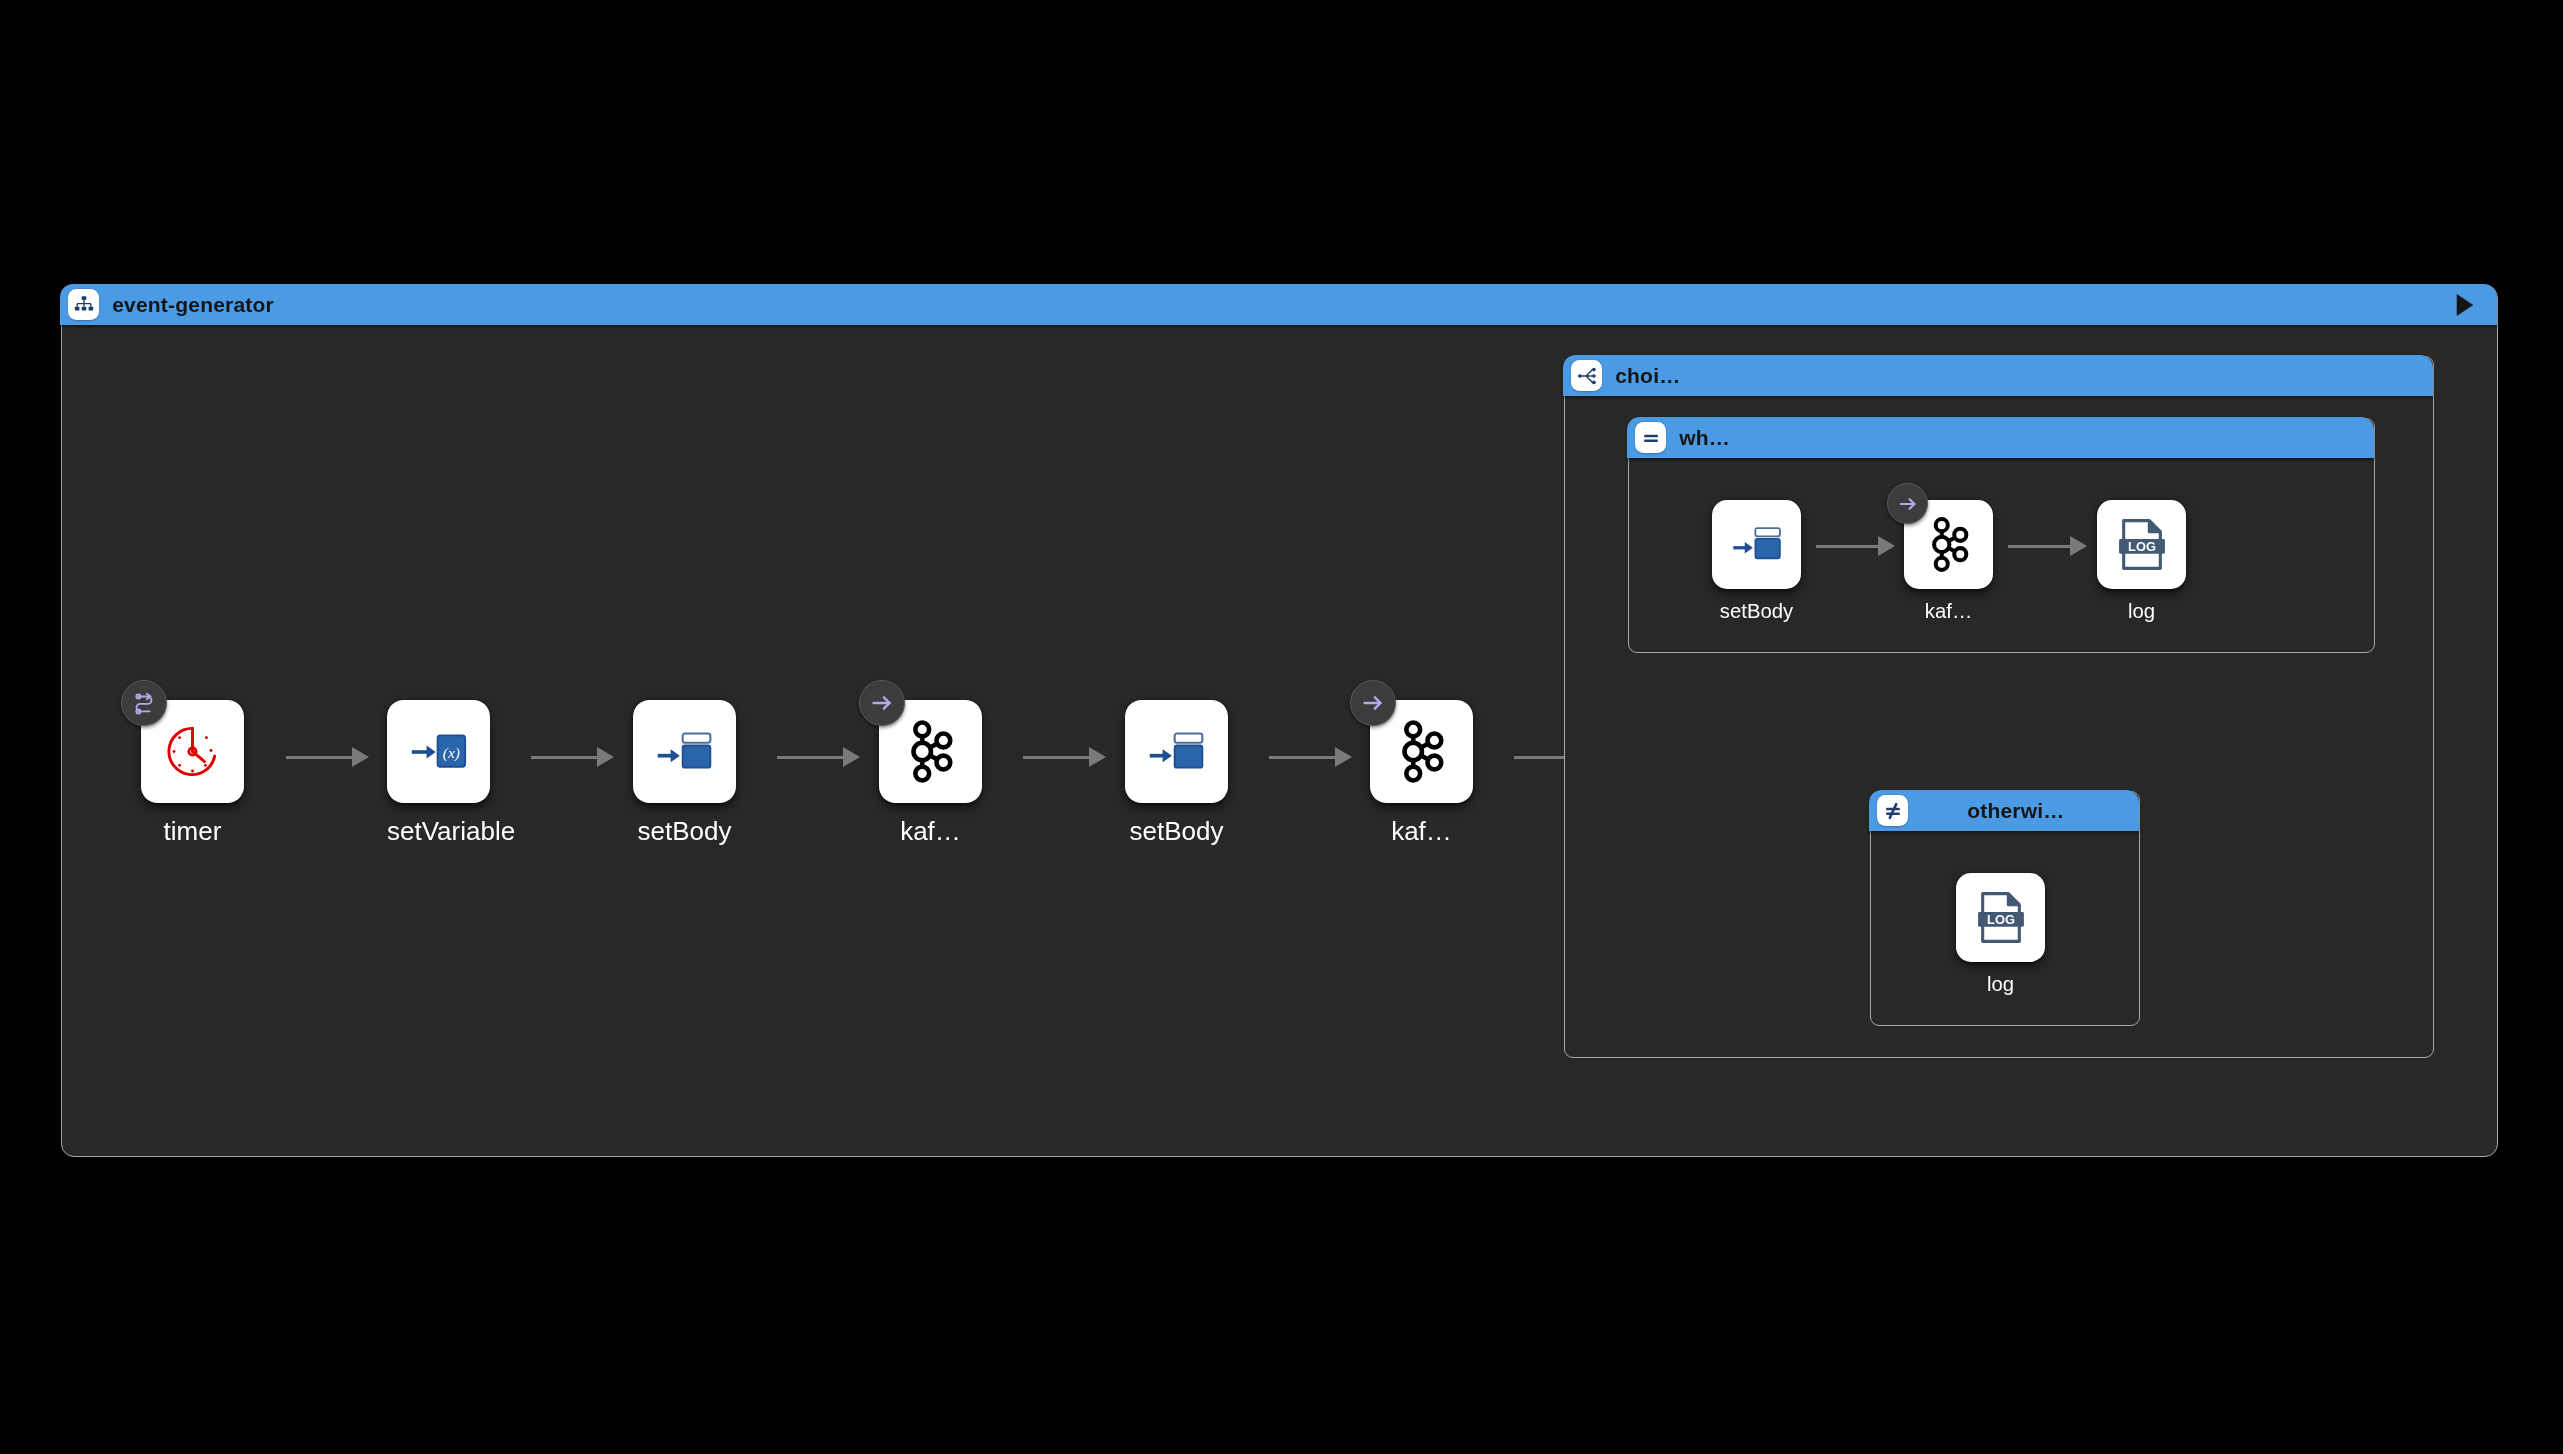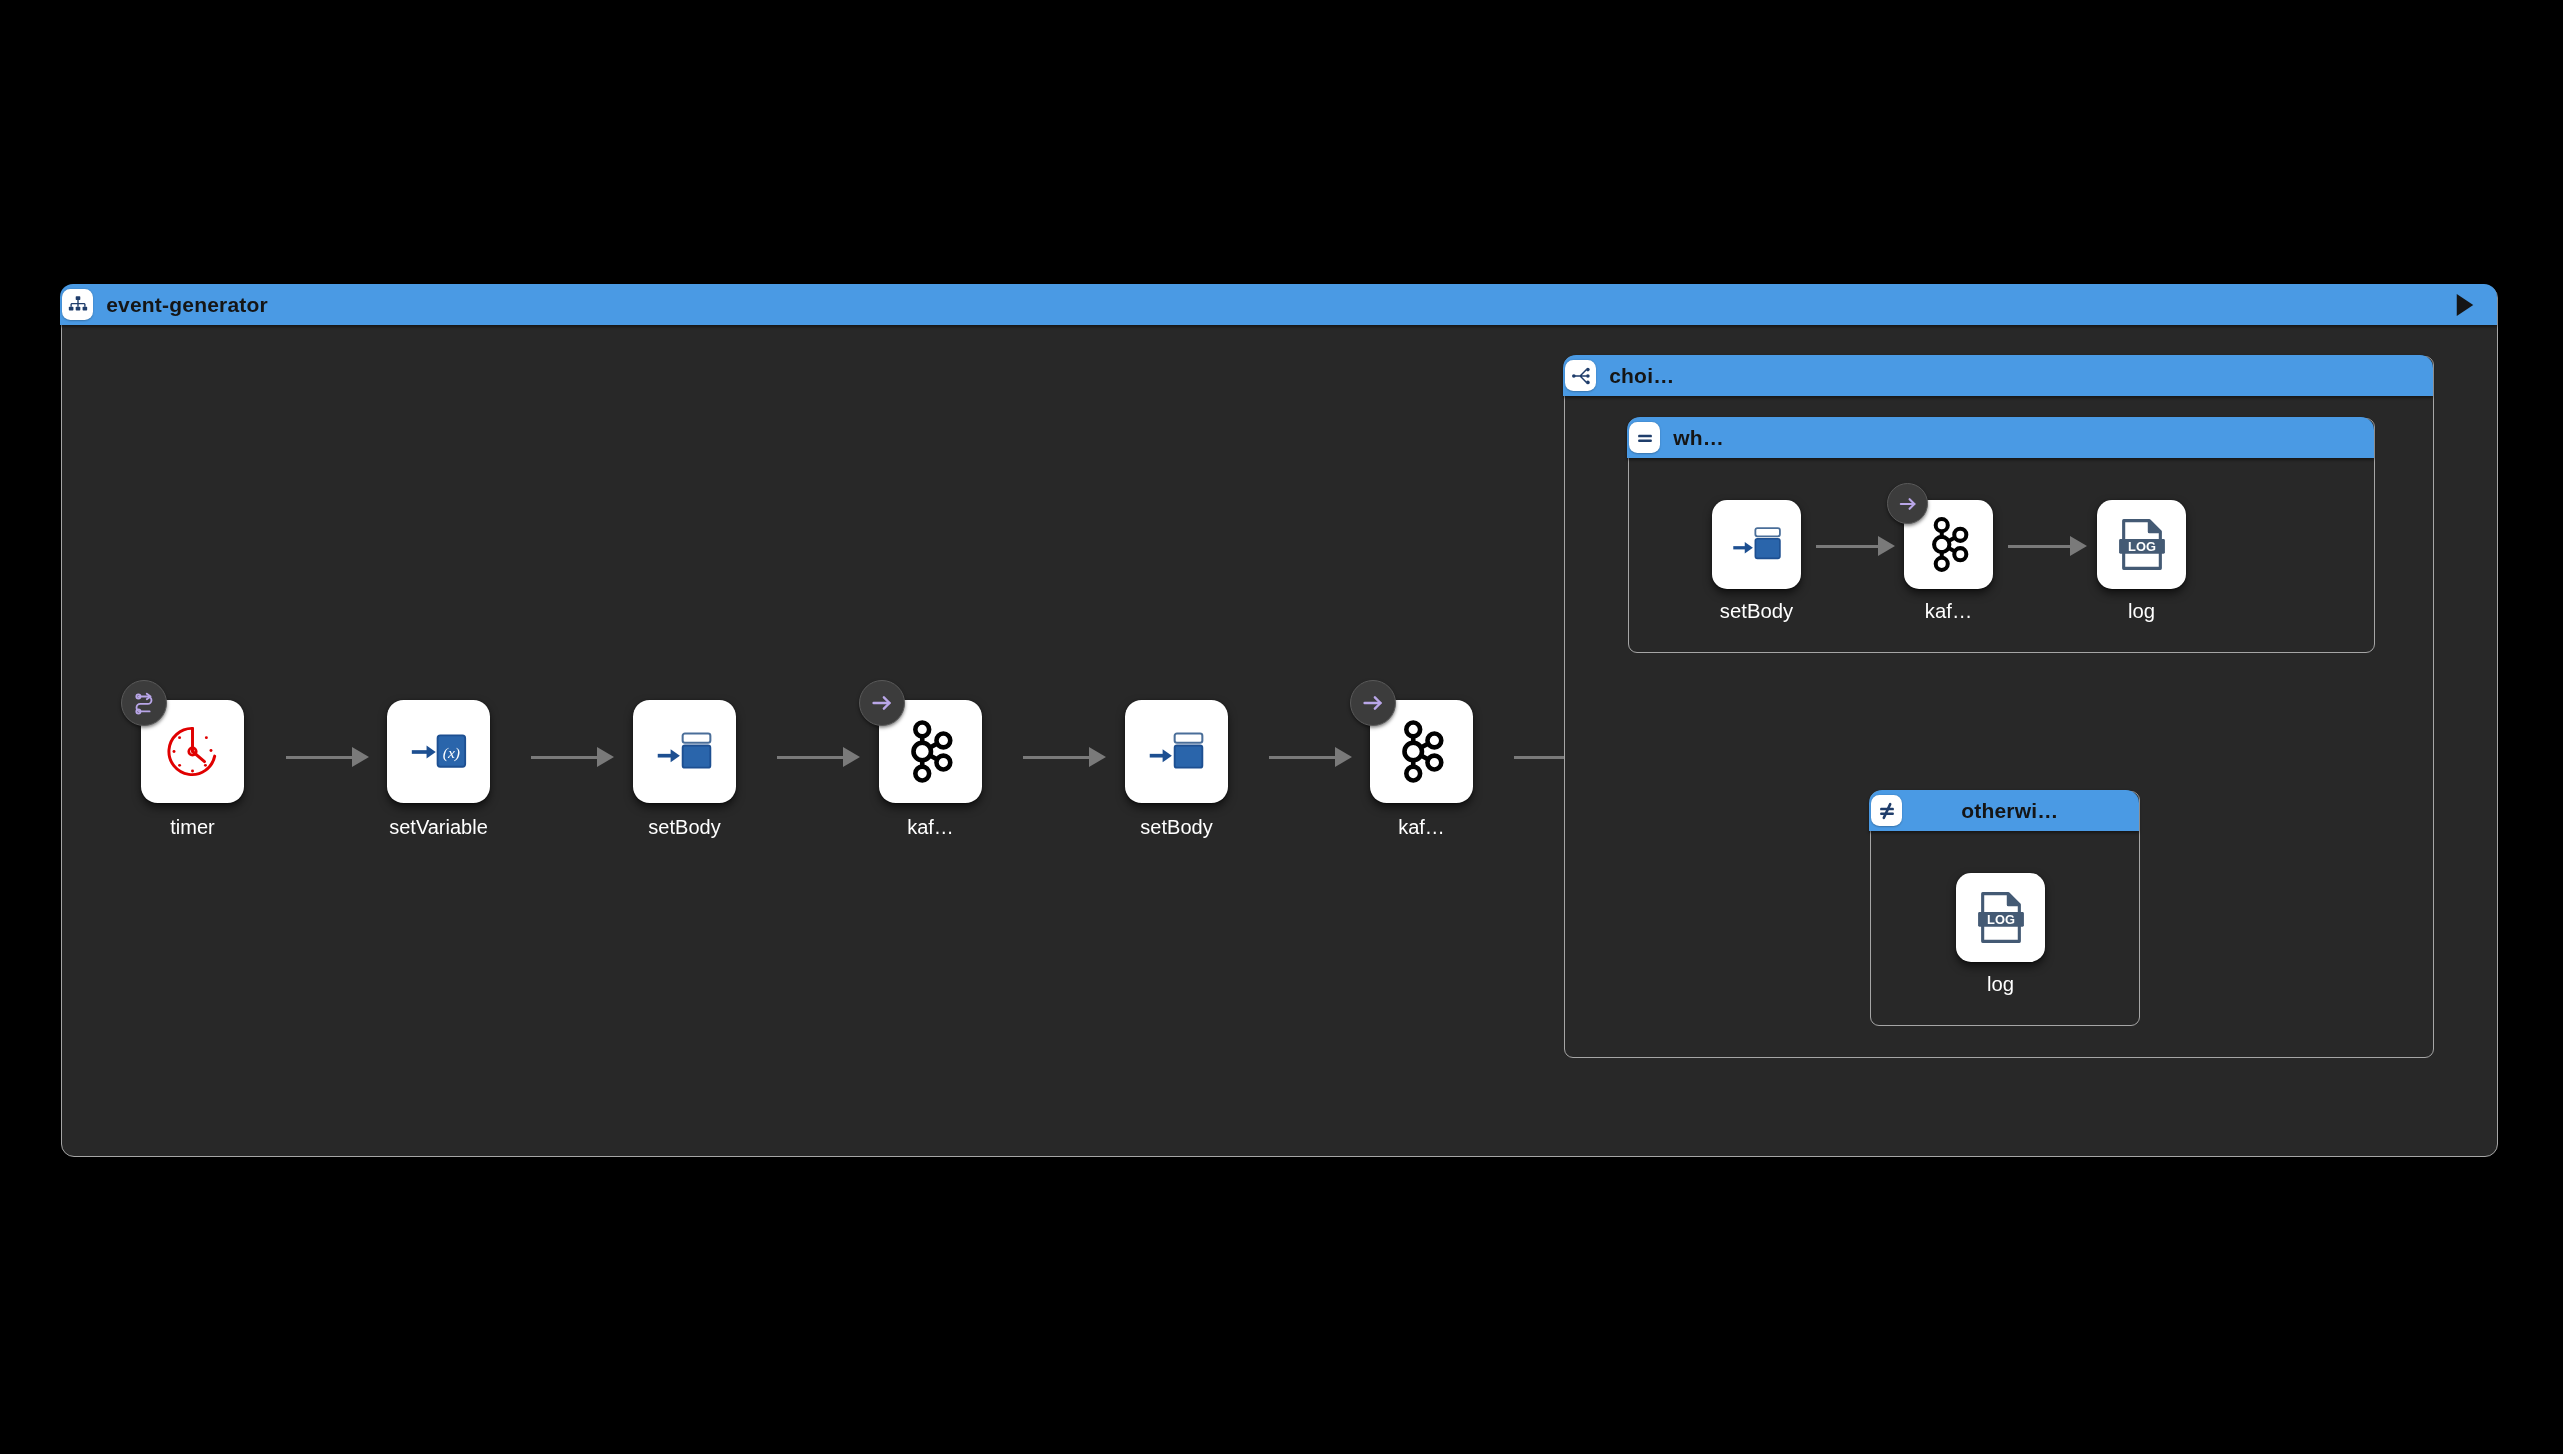--- a/index.html
+++ b/index.html
@@ -32,21 +32,21 @@
   .group-header {
     position: absolute;
     left: -1.8px;
     top: -1.8px;
     height: 41px;
     background: #4a9ae4;
     border-top-left-radius: 13px;
     border-top-right-radius: 13px;
     display: flex;
     align-items: center;
-    padding-left: 2px;
+    padding-left: 8px;
     box-shadow: 0 1.8px 2.8px rgba(0,0,0,0.45);
   }
 
   .group-header .hdr-icon {
     width: 31px;
     height: 31px;
     background: #ffffff;
     border-radius: 8.3px;
     display: flex;
     align-items: center;
@@ -106,21 +106,21 @@
     border-radius: 16.6px;
     box-shadow: 0 4.6px 8.3px rgba(0,0,0,0.55), 0 0.9px 1.8px rgba(0,0,0,0.4);
     display: flex;
     align-items: center;
     justify-content: center;
   }
 
   .node-label {
     margin-top: 13px;
     text-align: center;
-    font-size: 20px;
+    font-size: 26px;
     color: #ffffff;
     white-space: nowrap;
   }
 
   .node-badge {
     position: absolute;
     left: -20.3px;
     top: -20.3px;
     width: 46px;
     height: 46px;

